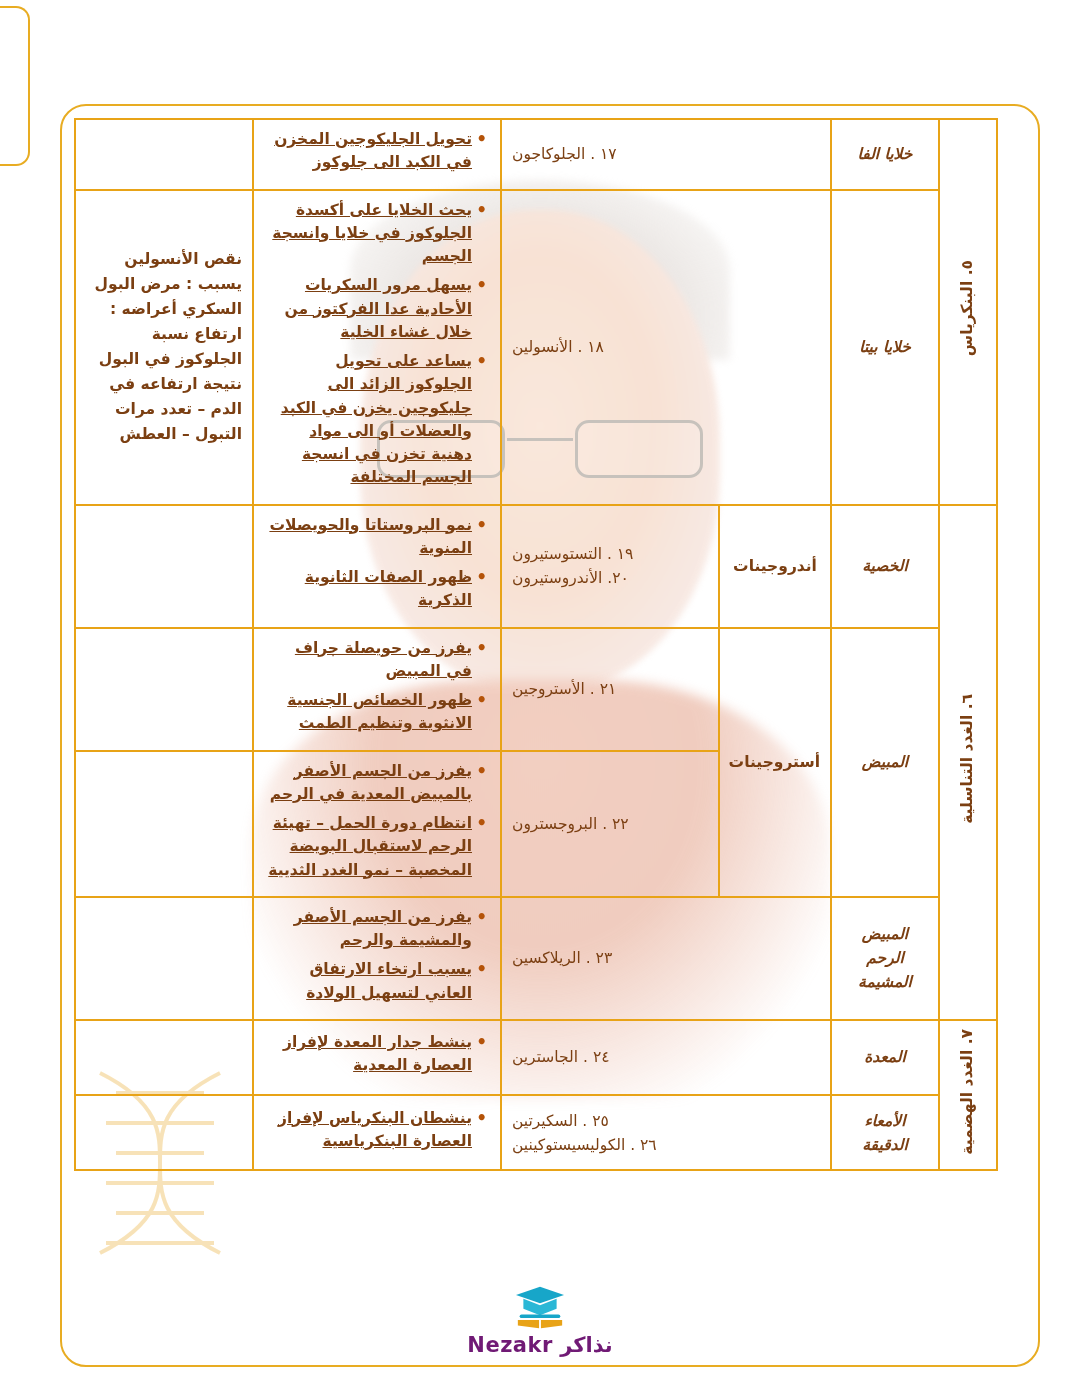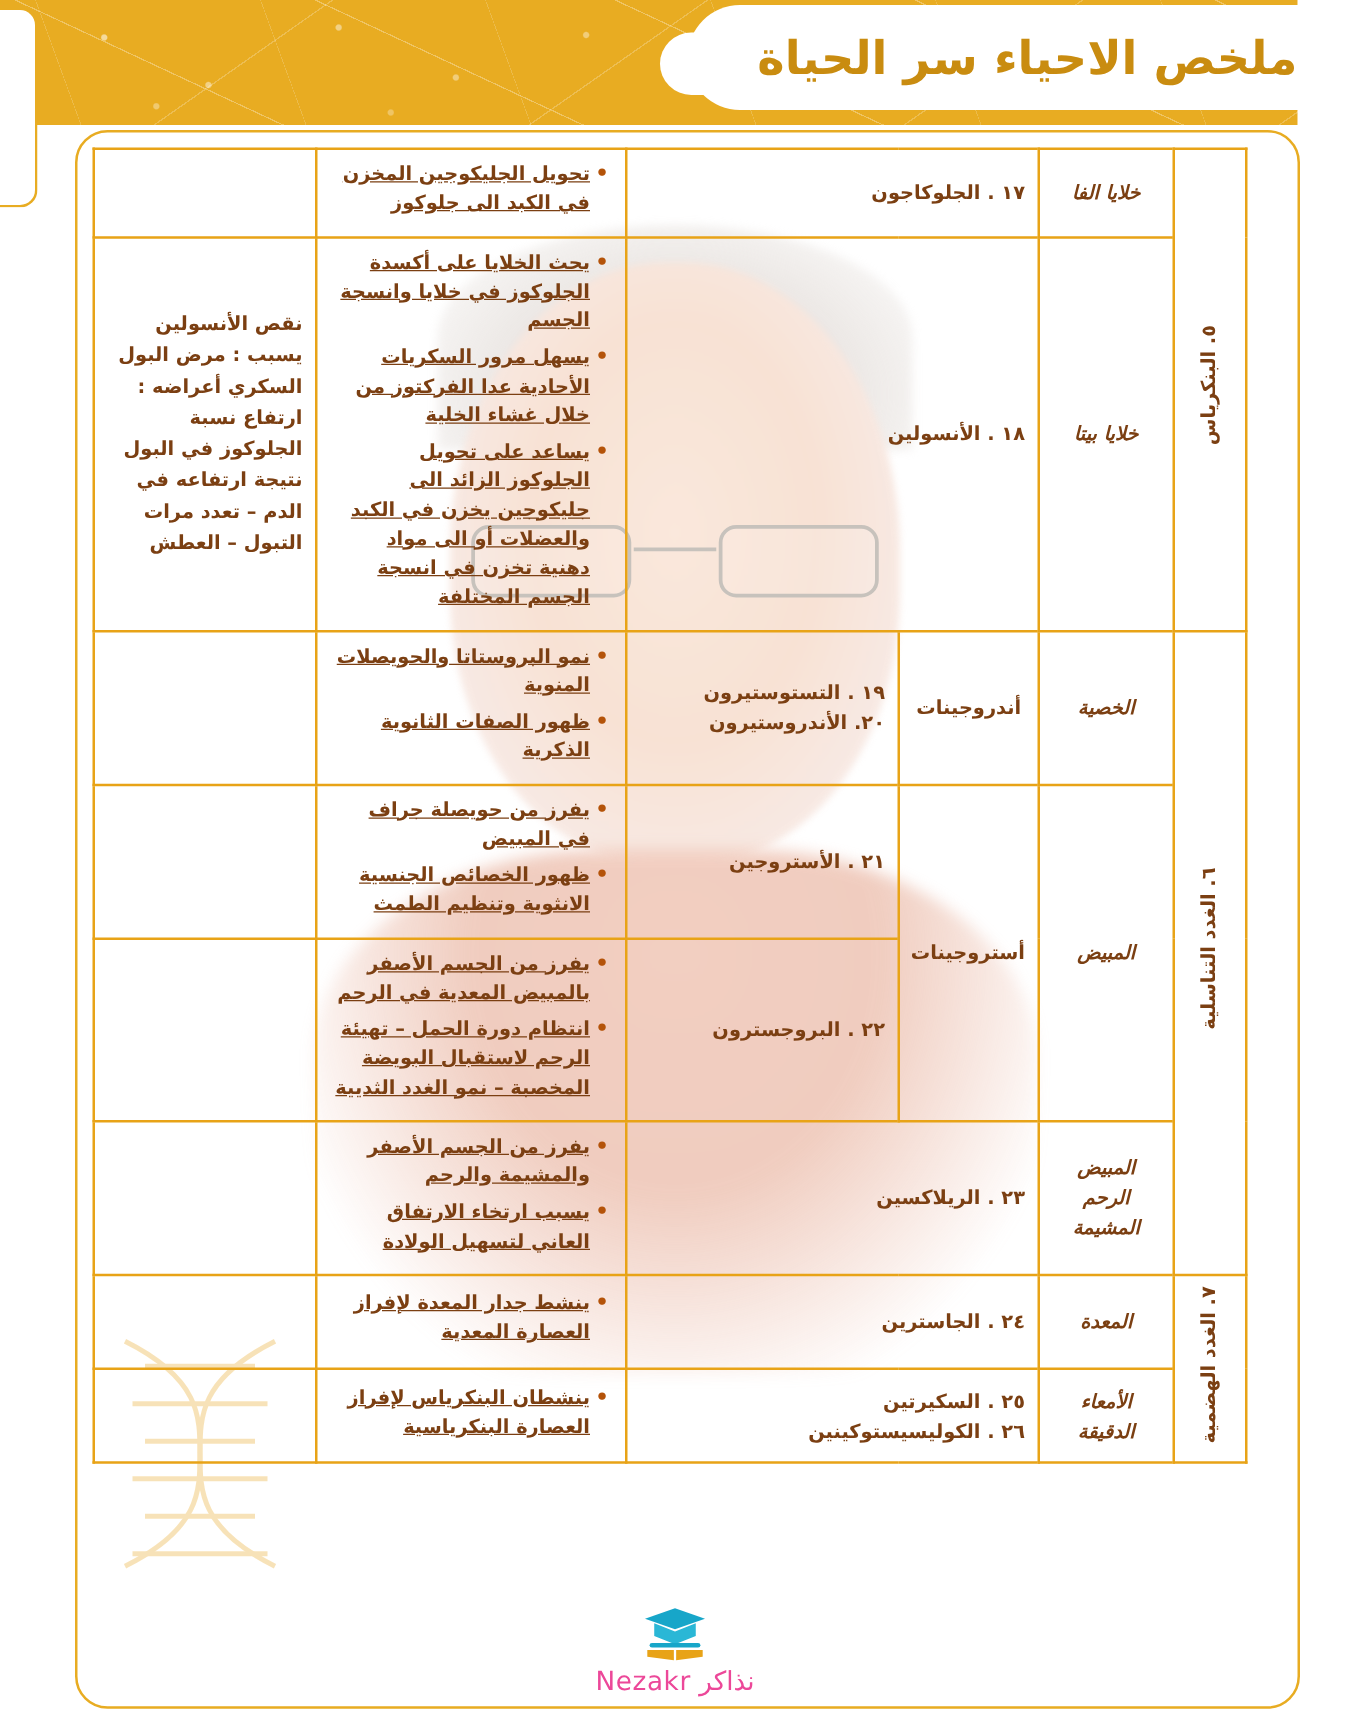--- a/index.html
+++ b/index.html
@@ -244,23 +244,23 @@
     font-size: 16px;
     font-style: italic;
   }
   td.hgroup {
     text-align: center;
     color: #c2410c;
     font-weight: bold;
     font-size: 16px;
   }
   td.hormone {
-    text-align: right;
+    text-align: left;
     color: #c2410c;
-    font-weight: bold;
+    font-weight: normal;
     font-size: 16.5px;
   }
   td.hormone .hline { display: block; white-space: nowrap; }
   td.func, td.notes {
     color: #b45309;
     font-size: 15px;
     font-weight: bold;
     text-align: right;
   }
   td.func ul {
@@ -298,40 +298,32 @@
     display: flex;
     flex-direction: column;
     align-items: center;
     gap: 2px;
   }
   .logo-mark {
     width: 60px; height: 48px;
     display: flex; align-items: center; justify-content: center;
   }
   .logo-text {
-    color: #ec4899;
+    color: #701a75;
     font-size: 21px;
-    font-weight: normal;
+    font-weight: bold;
     font-family: "DejaVu Sans", sans-serif;
     letter-spacing: .5px;
   }
 </style>
 </head>
 <body>
 
 <div id="page">
 
-  <div class="header-wrap">
-    <div class="header-band"></div>
-    <div class="page-number-badge">١٠</div>
-    <div class="title-plate">
-      <span class="title-text">ملخص الاحياء سر الحياة</span>
-    </div>
-    <div class="header-left-edge"></div>
-  </div>
   <div class="left-tab"></div>
 
   <div class="page-frame"></div>
 
   <div class="bg-photo">
     <div class="hair"></div>
     <div class="skin"></div>
     <div class="glasses">
       <div class="lens l"></div>
       <div class="bridge"></div>

